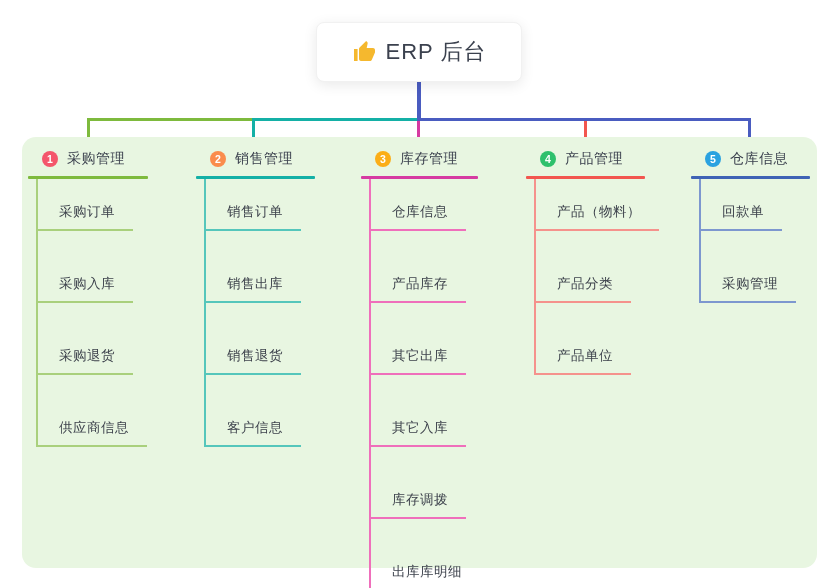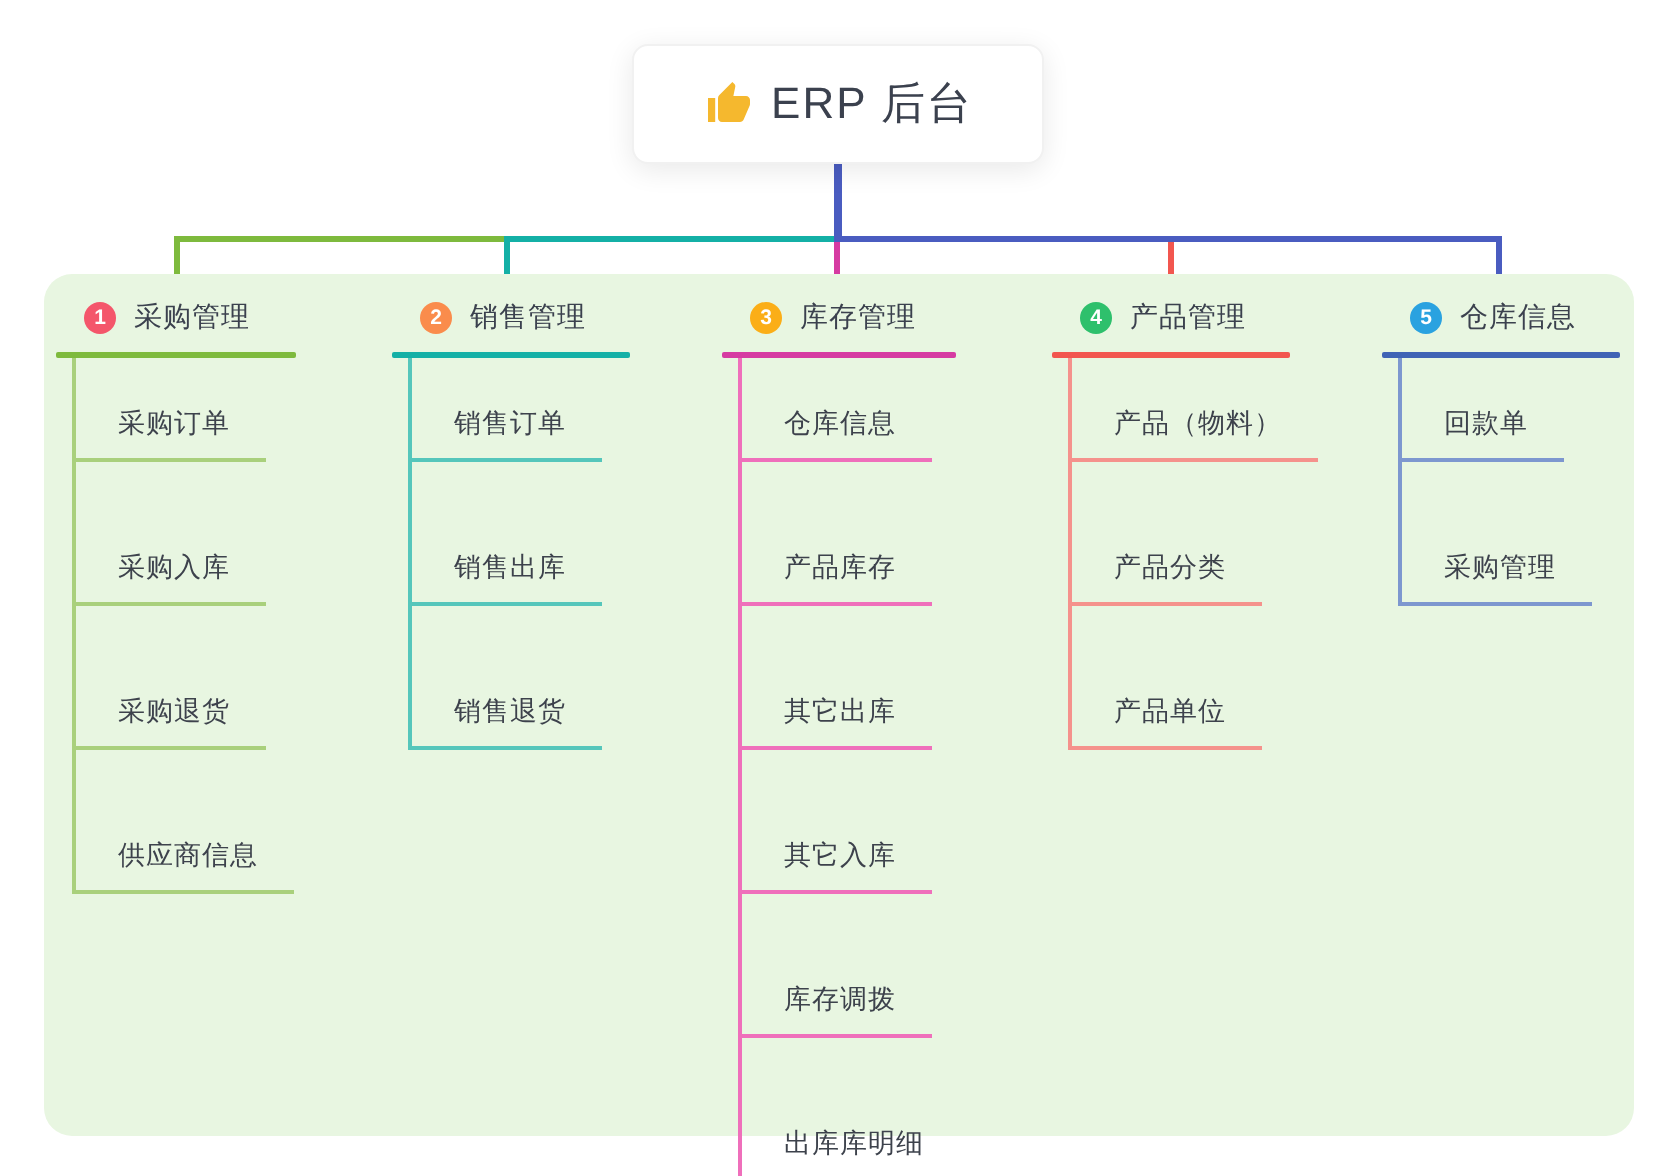--- a/index.html
+++ b/index.html
@@ -113,20 +113,23 @@
     <div class="children">
       <div class="child">
           <span>销售订单</span>
         </div>
       <div class="child">
           <span>销售出库</span>
         </div>
       <div class="child">
           <span>销售退货</span>
         </div>
+      <div class="child">
+          <span>客户信息</span>
+        </div>
     </div>
   </div>
 
   <div class="branch" style="left: 361px; --line: #d63ba2; --lite: #ef6fbb; --badge: #fbae17;">
     <div class="branch-header">
       <span class="badge">3</span>
       <span class="branch-label">库存管理</span>
     </div>
     <div class="branch-underline" style="width:117px;"></div>
     <div class="children">

